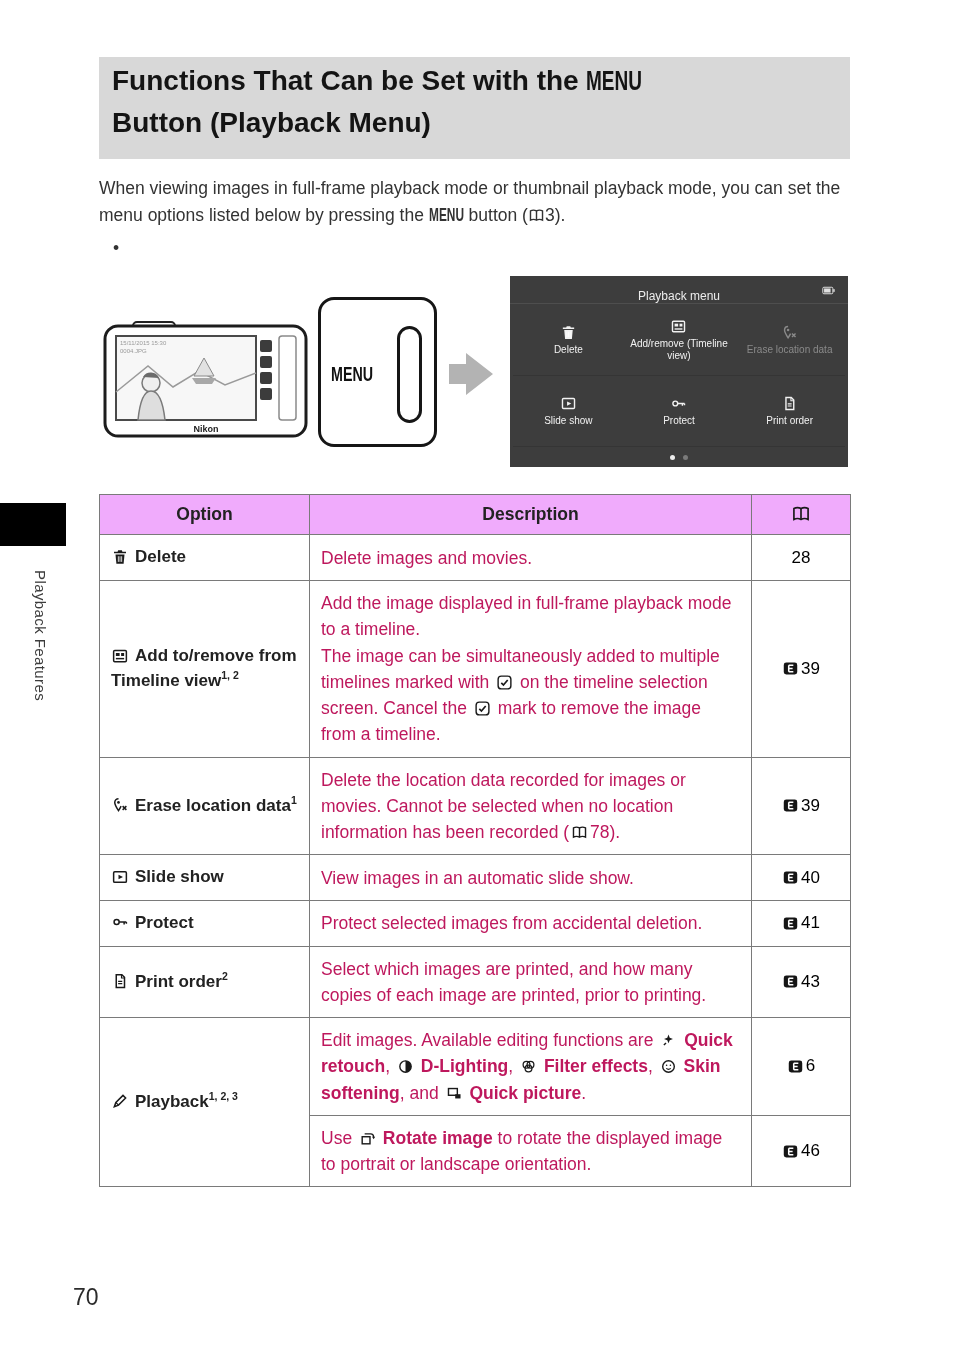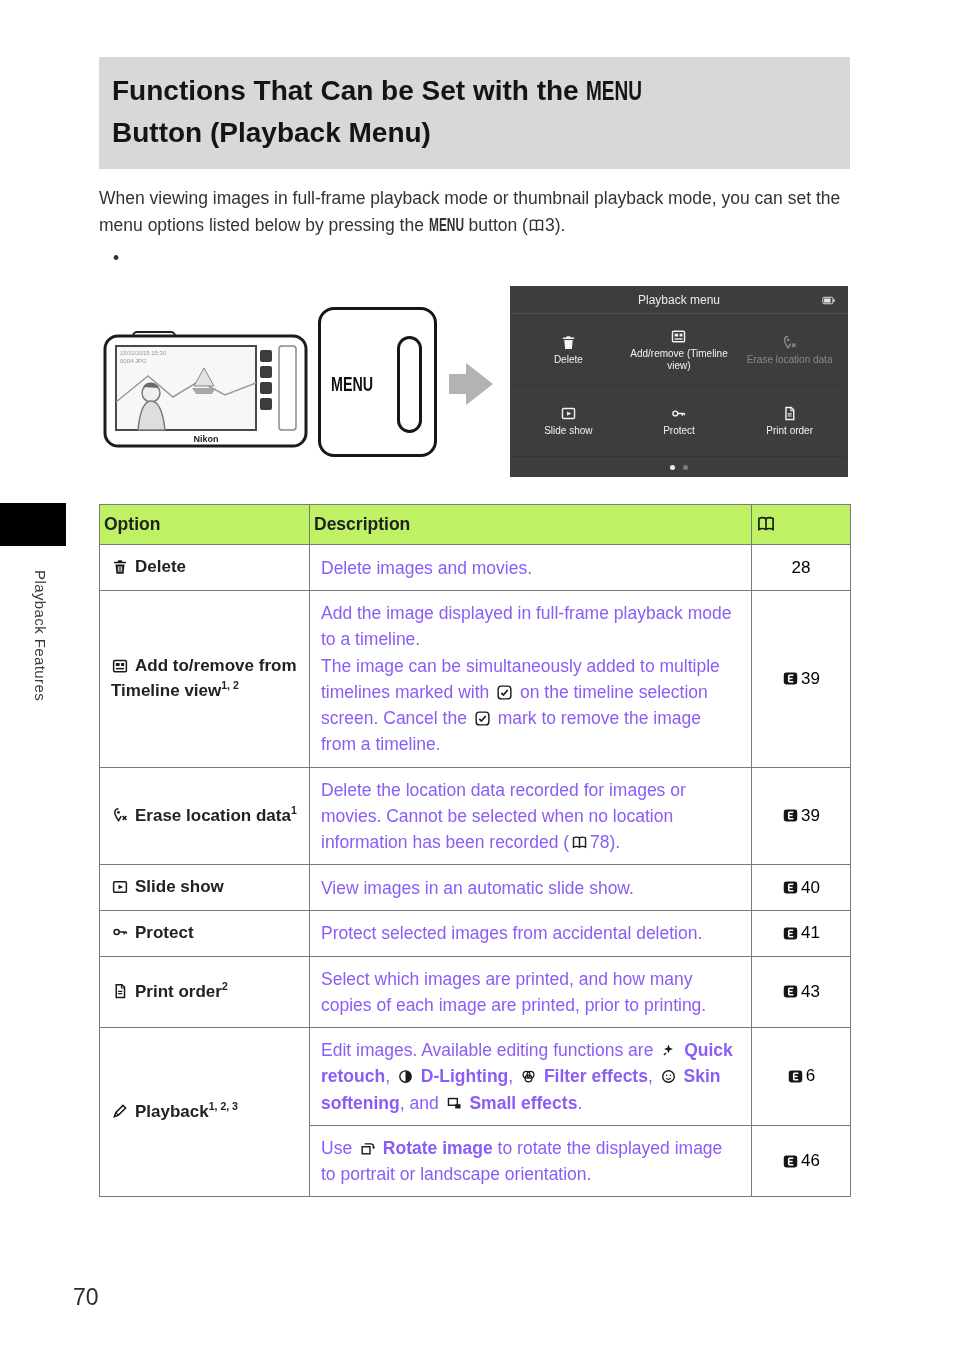--- a/index.html
+++ b/index.html
@@ -8,21 +8,21 @@
     width: 954px; height: 1345px; position: relative; overflow: hidden;
     background: #fff; color: #2e2e2e;
     font-family: "Liberation Sans", sans-serif;
   }
   .content { position: absolute; left: 99px; top: 57px; width: 751px; }
 
   
   .title {
     margin: 0; background: #d8d8d8; color: #141414;
     font-size: 28px; font-weight: bold; line-height: 1.5;
-    padding: 13px 13px 15px 13px;
+    padding: 3px 13px 15px 13px;
   }
   .menu-glyph {
     display: inline-block; transform: scaleX(.68); transform-origin: 0 60%;
     font-weight: bold; margin-right: -0.95em; white-space: nowrap;
   }
 
   
   .intro { font-size: 17.5px; line-height: 1.52; margin: 16px 0 0 0; color: #333; }
   .intro .icn { vertical-align: -3px; }
   .bullet { display: flex; margin: 7px 0 0 14px; font-size: 17.5px; line-height: 1.5; color: #333; }
@@ -33,42 +33,42 @@
   .camera { position: absolute; left: 4px; top: 44px; width: 210px; height: 122px; }
   .callout {
     position: absolute; left: 219px; top: 21px; width: 119px; height: 150px;
     border: 3px solid #161616; border-radius: 16px; background: #fff;
   }
   .menu-label { position: absolute; left: 10px; top: 62px; font-size: 21px; color: #111; font-weight: bold; }
   .pill { position: absolute; right: 12px; top: 26px; width: 25px; height: 97px; border: 3px solid #161616; border-radius: 13px; background: #fff; }
   .arrow { position: absolute; left: 350px; top: 72px; }
 
   .screen { position: absolute; left: 411px; top: 0; width: 338px; height: 191px; background: #3d3d3d; }
-  .screen-header { height: 28px; display: flex; align-items: center; justify-content: center; position: relative; border-bottom: 1px solid #4e4e4e; }
+  .screen-header { height: 28px; display: flex; align-items: flex-end; justify-content: center; position: relative; border-bottom: 1px solid #4e4e4e; }
   .screen-title { color: #ececec; font-size: 12px; }
   .battery { position: absolute; right: 8px; top: 8px; width: 23px; height: 13px; color: #e0e0e0; }
   .battery svg { width: 100%; height: 100%; display: block; }
   .screen-grid { display: grid; grid-template-columns: repeat(3, 1fr); padding: 1px 3px 0 3px; }
   .s-item {
     height: 71px; display: flex; flex-direction: column; align-items: center; justify-content: center;
     color: #f2f2f2; text-align: center; border-bottom: 1px solid #353535;
   }
   .s-icn { width: 26px; height: 26px; margin-bottom: 3px; }
   .s-label { font-size: 10px; line-height: 1.25; padding: 0 6px; }
   .s-item.dim { color: #8a8a8a; }
   .screen-dots { position: absolute; bottom: 7px; left: 0; right: 0; display: flex; justify-content: center; gap: 8px; }
   .d { width: 5px; height: 5px; border-radius: 50%; background: #7a7a7a; }
   .d.on { background: #ededed; }
 
   
   .menu-table { width: 751px; border-collapse: collapse; margin-top: 16px; table-layout: fixed; }
   .menu-table th, .menu-table td { border: 1px solid #7a7a7a; }
-  .menu-table th { background: #bef264; font-size: 17.5px; font-weight: bold; color: #222; padding: 9px 4px; text-align: left; }
+  .menu-table th { background: #f0abfc; font-size: 17.5px; font-weight: bold; color: #222; padding: 9px 4px; text-align: center; }
   td.opt { font-weight: bold; font-size: 17px; color: #222; padding: 10px 6px 10px 11px; vertical-align: middle; line-height: 1.45; }
-  td.desc { font-size: 17.5px; color: #8b5cf6; padding: 9px 11px; vertical-align: middle; line-height: 1.5; }
+  td.desc { font-size: 17.5px; color: #be185d; padding: 9px 11px; vertical-align: middle; line-height: 1.5; }
   td.ref { text-align: center; vertical-align: middle; font-size: 17px; color: #000000; padding: 6px 2px; white-space: nowrap; }
   sup { font-size: 10.5px; line-height: 0; }
   b { font-weight: bold; }
 
   
   .icn { display: inline-block; width: 17px; height: 17px; vertical-align: -3px; }
   .icn svg { width: 100%; height: 100%; display: block; }
   td.opt .icn { width: 18px; height: 18px; margin-right: 6px; vertical-align: -3.5px; color: #1a1a1a; }
   td.desc .icn { margin: 0 2px; vertical-align: -3px; color: #1a1a1a; }
   td.ref .icn { margin-right: 2px; vertical-align: -3.5px; color: #151515; }
@@ -341,21 +341,21 @@
                   <circle cx="14.8" cy="9.5" r="4.8" fill="none" stroke="currentColor" stroke-width="1.8"></circle>
                   <circle cx="12" cy="14.8" r="4.8" fill="none" stroke="currentColor" stroke-width="1.8"></circle>
                 </svg></span> <b>Filter effects</b>, <span class="icn"><svg viewBox="0 0 24 24">
                   <circle cx="12" cy="12" r="8.2" fill="none" stroke="currentColor" stroke-width="2"></circle>
                   <circle cx="9.3" cy="10.3" r="1.1" fill="currentColor"></circle>
                   <circle cx="14.7" cy="10.3" r="1.1" fill="currentColor"></circle>
                   <path d="M8.8 14.6c2 1.7 4.4 1.7 6.4 0" fill="none" stroke="currentColor" stroke-width="1.6"></path>
                 </svg></span> <b>Skin softening</b>, and <span class="icn"><svg viewBox="0 0 24 24">
                   <rect x="3.5" y="5" width="12.5" height="9.5" fill="none" stroke="currentColor" stroke-width="2"></rect>
                   <rect x="13" y="13" width="7.5" height="6" fill="currentColor"></rect>
-                </svg></span> <b>Small effects</b>.</div>
+                </svg></span> <b>Quick picture</b>.</div>
           </td>
           <td class="ref"><span class="icn"><svg viewBox="0 0 24 24">
                 <rect x="2.5" y="3.5" width="19" height="17" rx="3.5" fill="currentColor"></rect>
                 <path d="M9.5 7.5v9M9.5 7.5h6.5M9.5 12h5.5M9.5 16.5h6.5" stroke="#fff" stroke-width="2.2" fill="none"></path>
               </svg></span><span>6</span></td>
         </tr>
         <tr>
           <td class="desc">
             <div class="par">Use <span class="icn"><svg viewBox="0 0 24 24">
                   <rect x="4.5" y="9.5" width="11" height="10" fill="none" stroke="currentColor" stroke-width="2"></rect>

